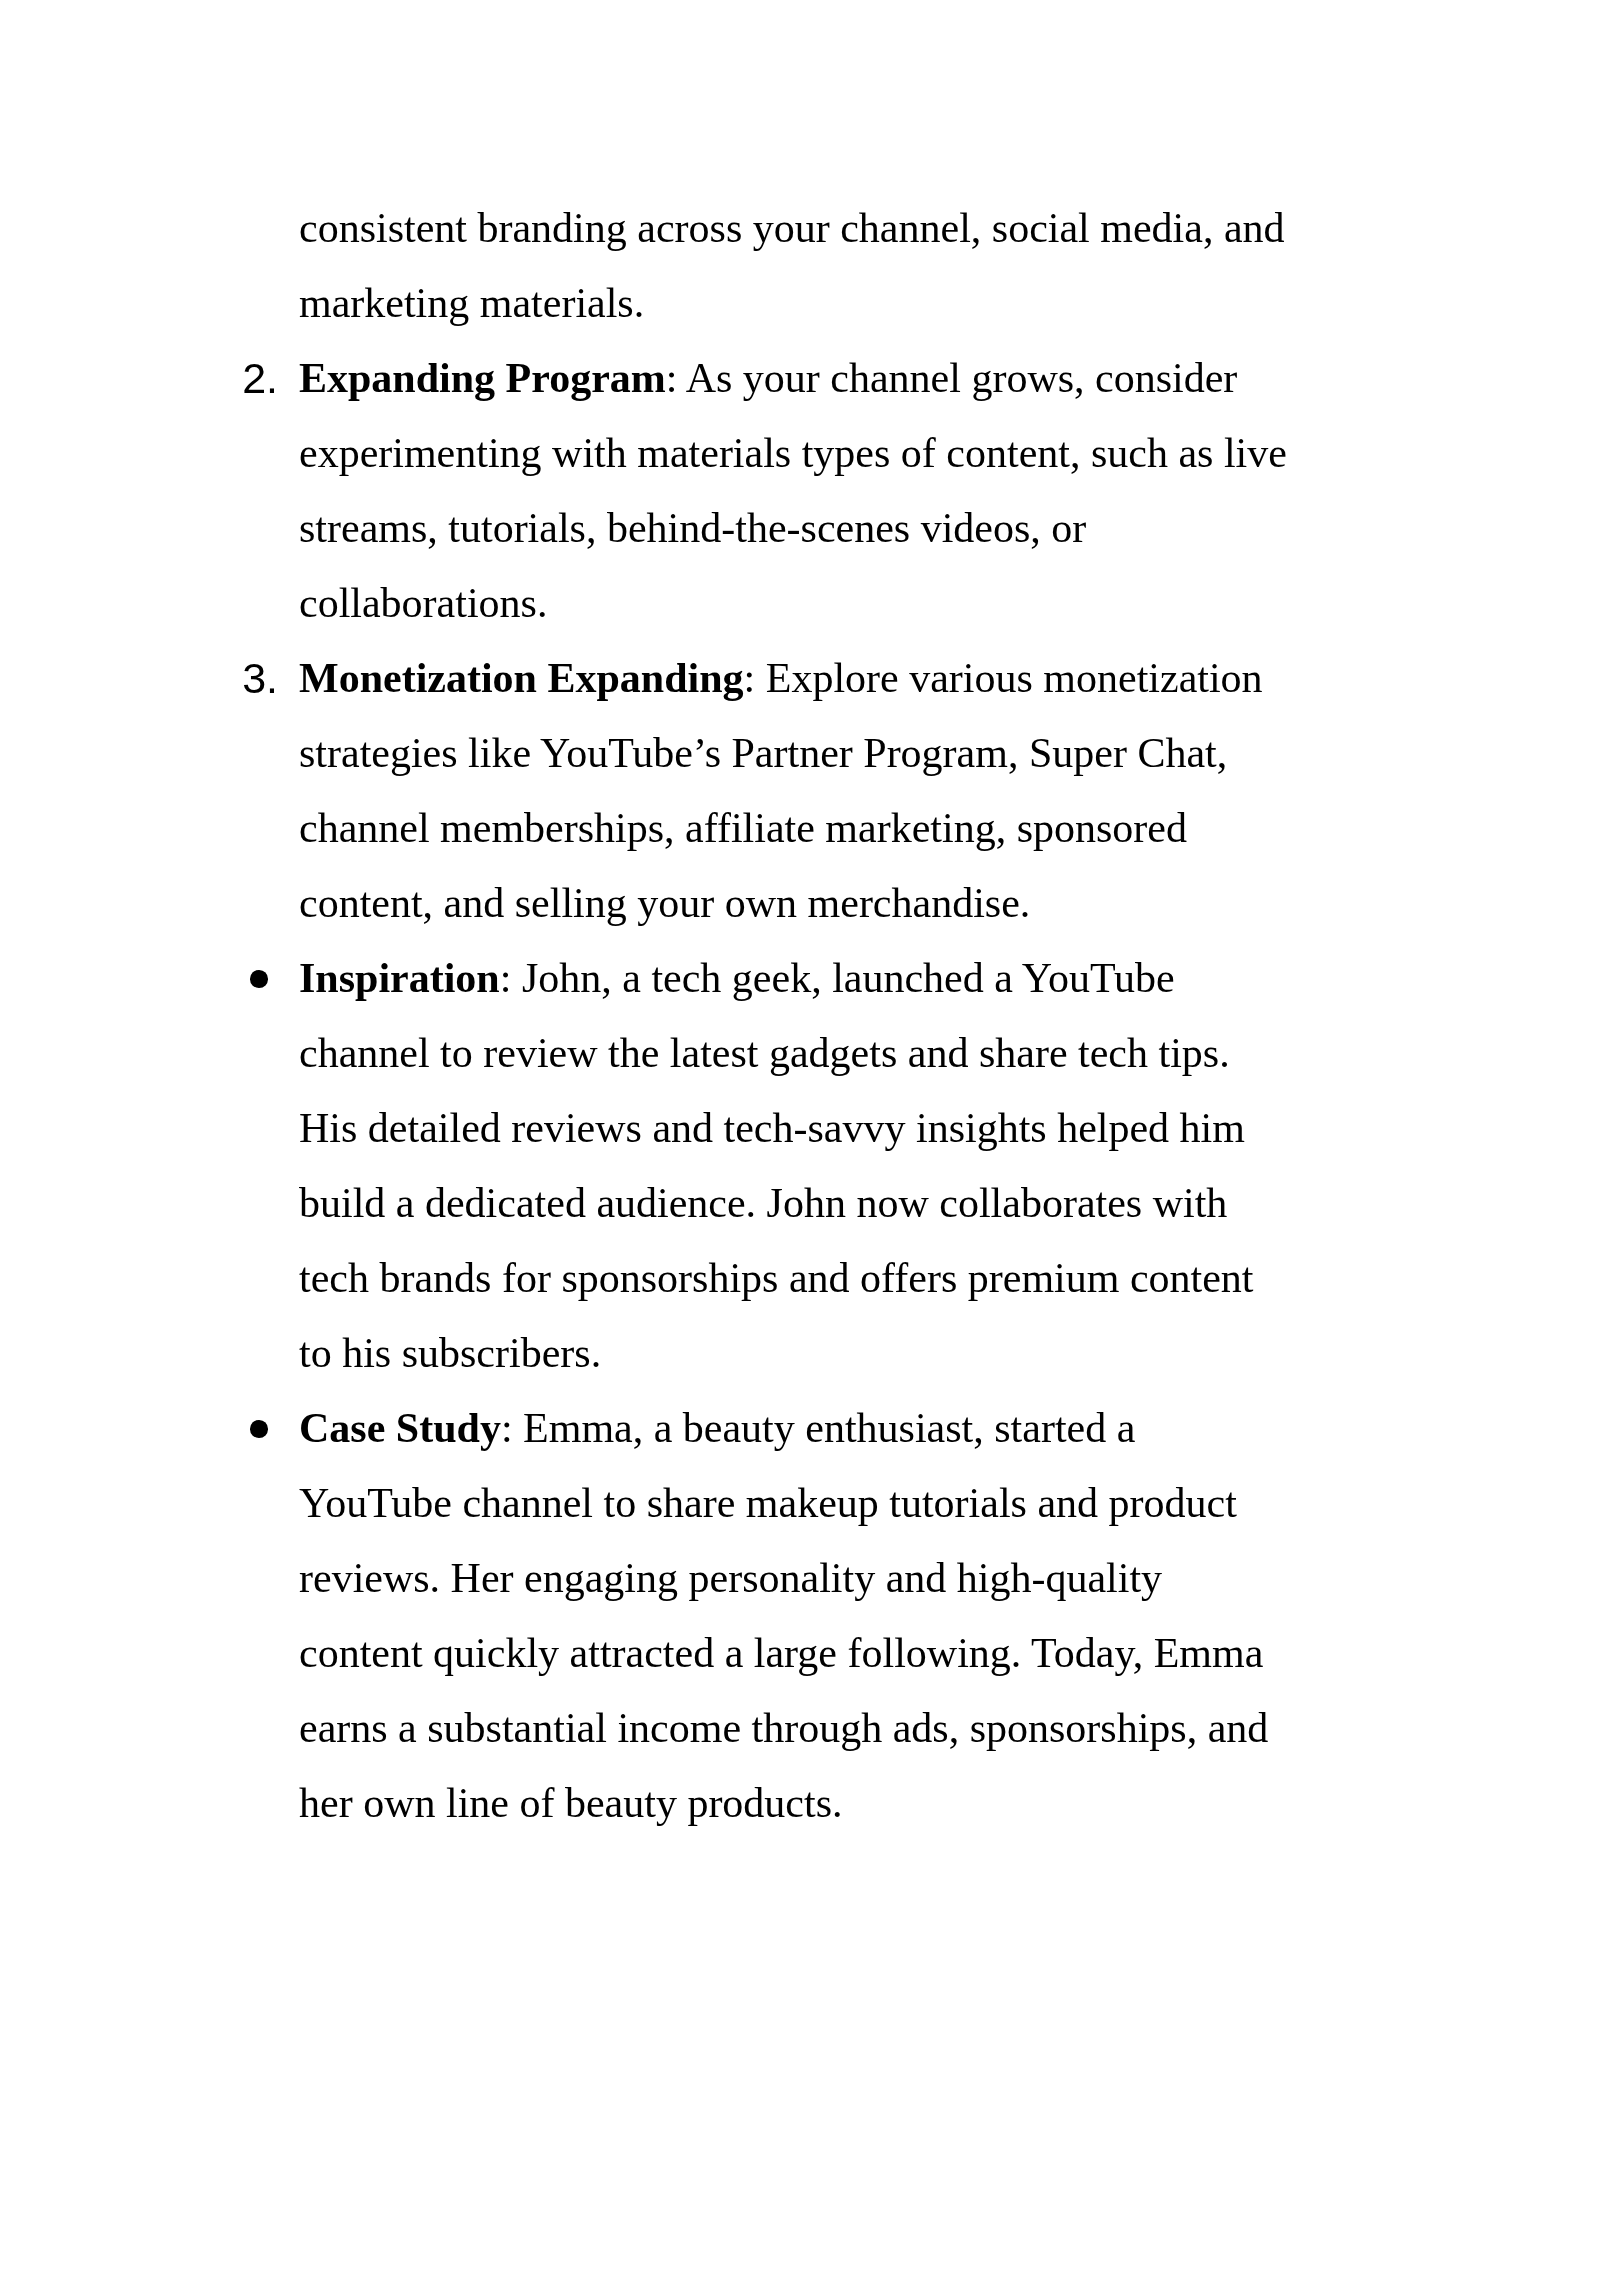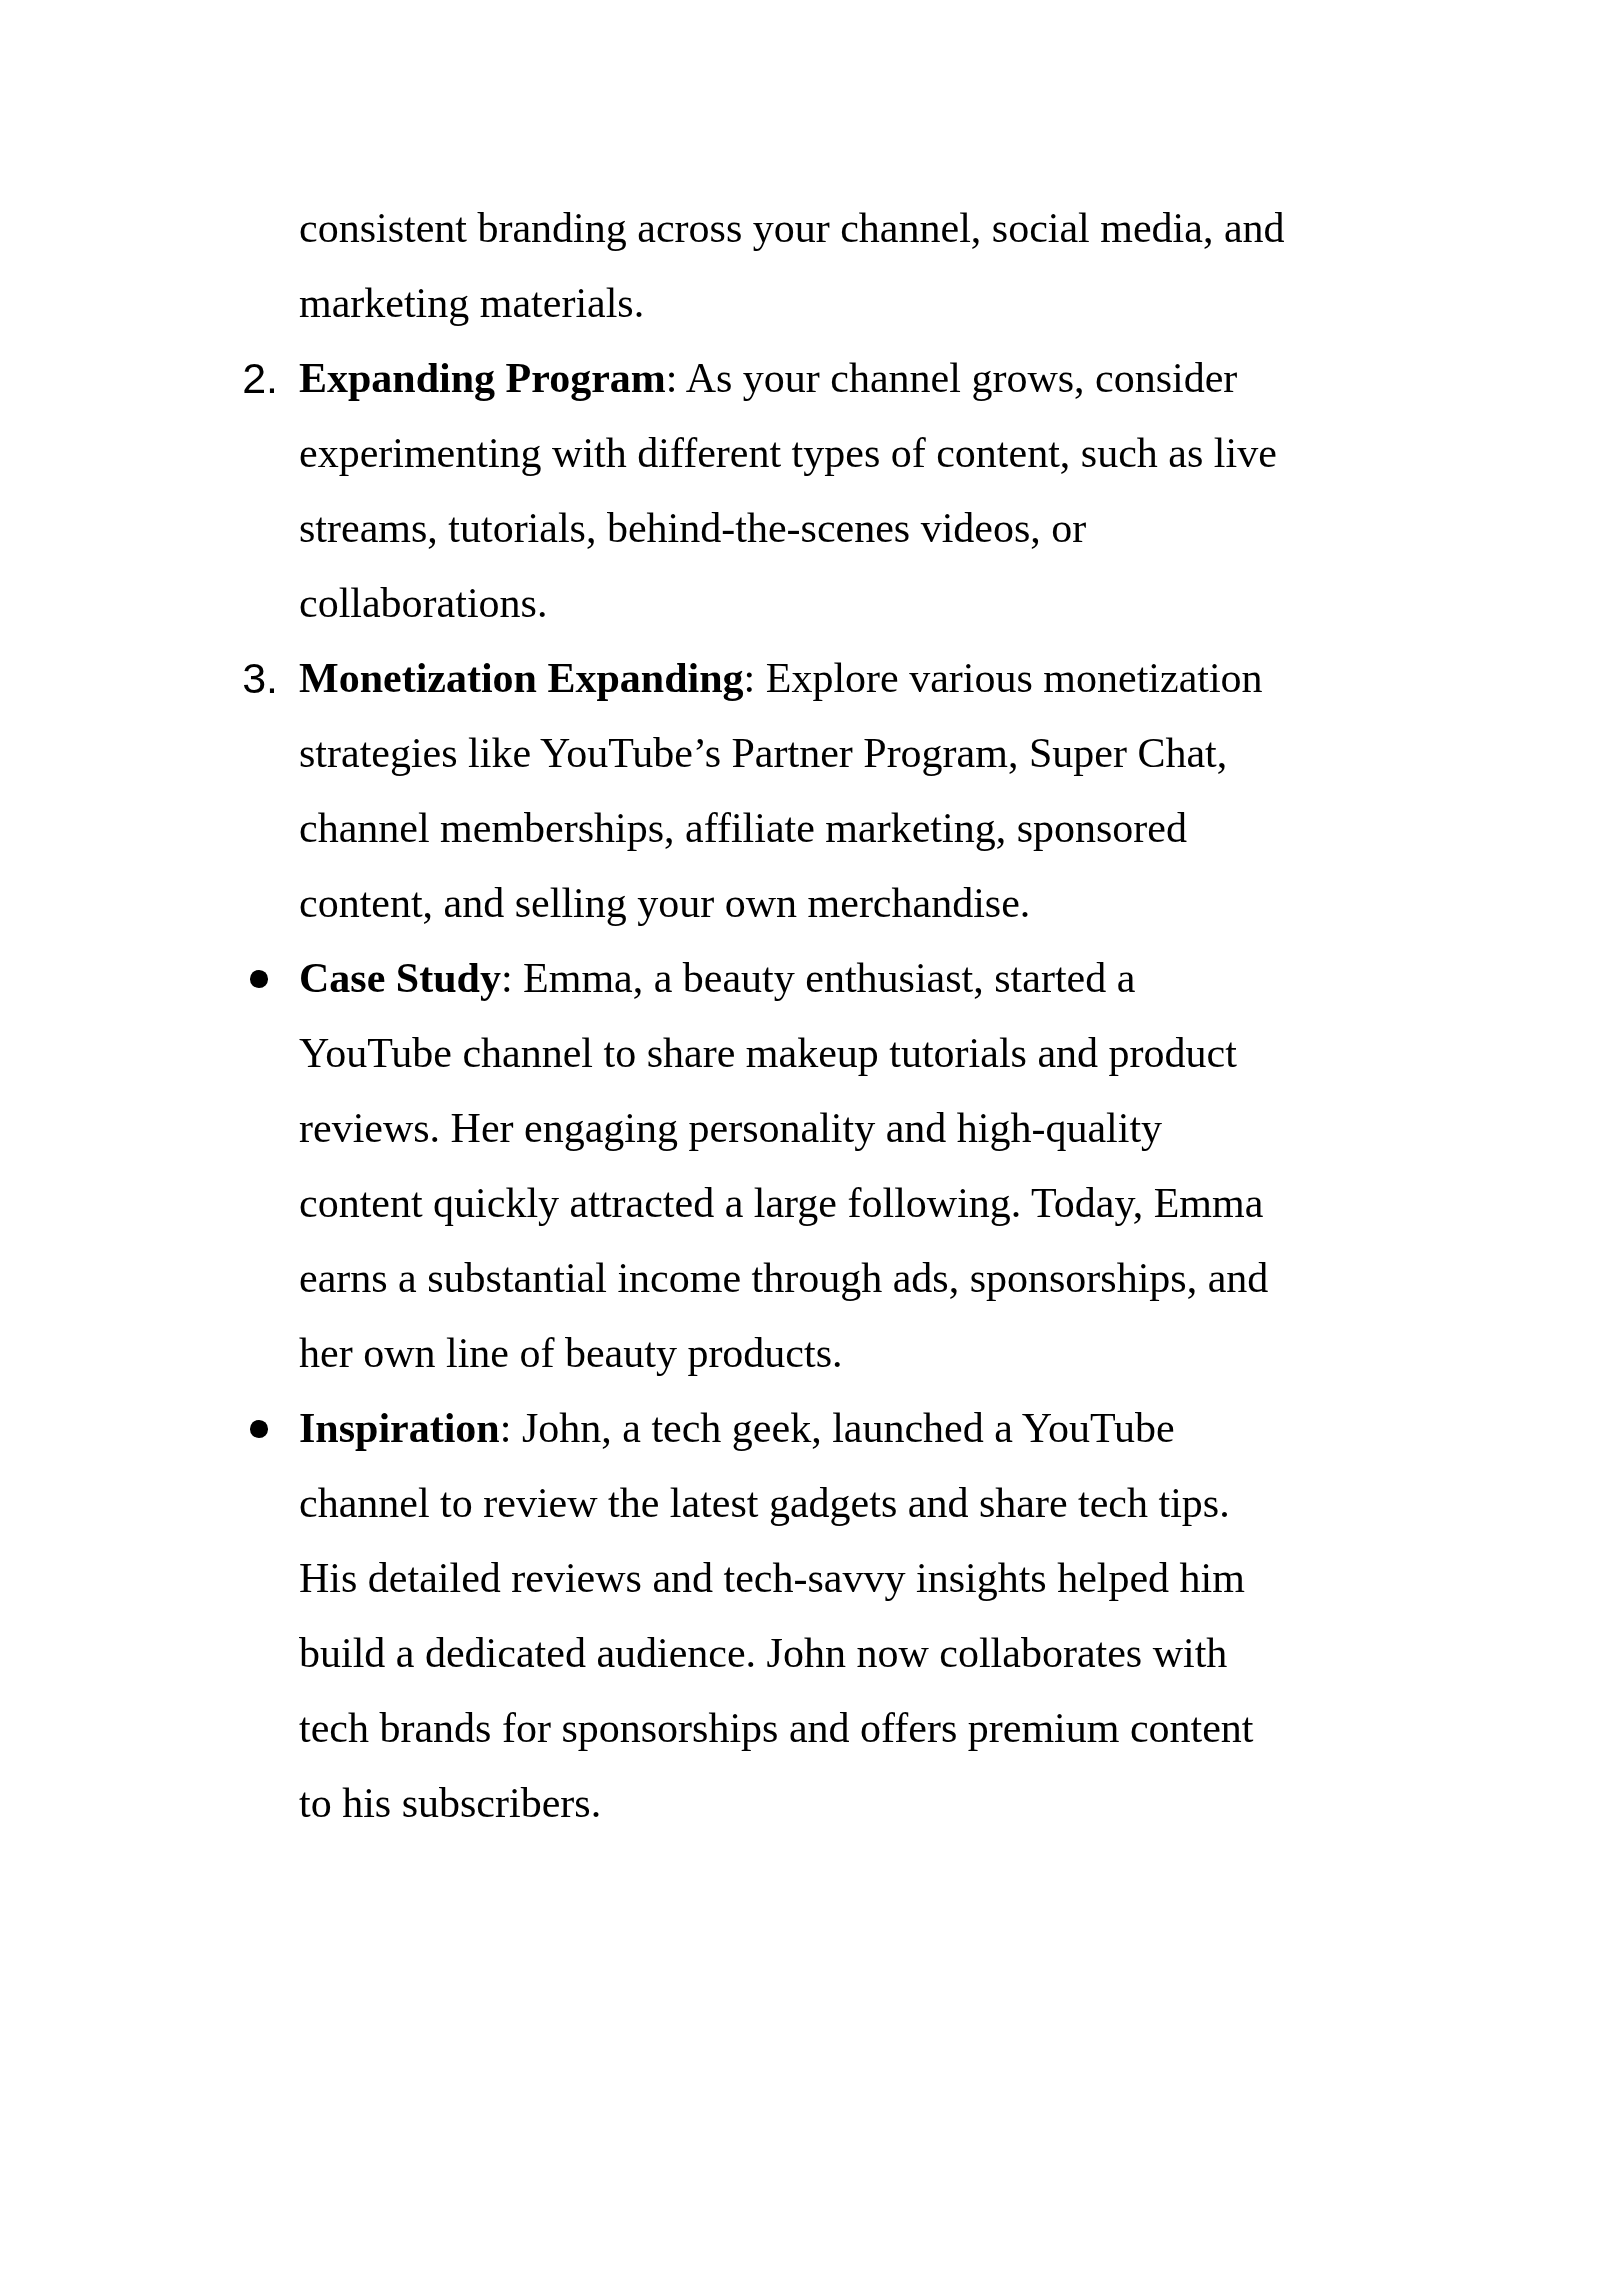--- a/index.html
+++ b/index.html
@@ -61,38 +61,38 @@
 </style>
 </head>
 <body>
 
 <div class="page">
 
   <div class="tail flow"><span>consistent branding across your channel, social media, and
 marketing materials.</span></div>
 
   <div class="li flow"><span class="num">2.</span><span class="lbl">Expanding Program</span><span>: As your channel grows, consider
-experimenting with different types of content, such as live
+experimenting with materials types of content, such as live
 streams, tutorials, behind-the-scenes videos, or
 collaborations.</span></div>
 
   <div class="li flow"><span class="num">3.</span><span class="lbl">Monetization Expanding</span><span>: Explore various monetization
 strategies like YouTube’s Partner Program, Super Chat,
 channel memberships, affiliate marketing, sponsored
 content, and selling your own merchandise.</span></div>
 
 
+  <div class="li flow"><span class="dot"></span><span class="lbl">Inspiration</span><span>: John, a tech geek, launched a YouTube
+channel to review the latest gadgets and share tech tips.
+His detailed reviews and tech-savvy insights helped him
+build a dedicated audience. John now collaborates with
+tech brands for sponsorships and offers premium content
+to his subscribers.</span></div>
+
   <div class="li flow"><span class="dot"></span><span class="lbl">Case Study</span><span>: Emma, a beauty enthusiast, started a
 YouTube channel to share makeup tutorials and product
 reviews. Her engaging personality and high-quality
 content quickly attracted a large following. Today, Emma
 earns a substantial income through ads, sponsorships, and
 her own line of beauty products.</span></div>
 
-  <div class="li flow"><span class="dot"></span><span class="lbl">Inspiration</span><span>: John, a tech geek, launched a YouTube
-channel to review the latest gadgets and share tech tips.
-His detailed reviews and tech-savvy insights helped him
-build a dedicated audience. John now collaborates with
-tech brands for sponsorships and offers premium content
-to his subscribers.</span></div>
-
 </div>
 
 
 </body></html>

